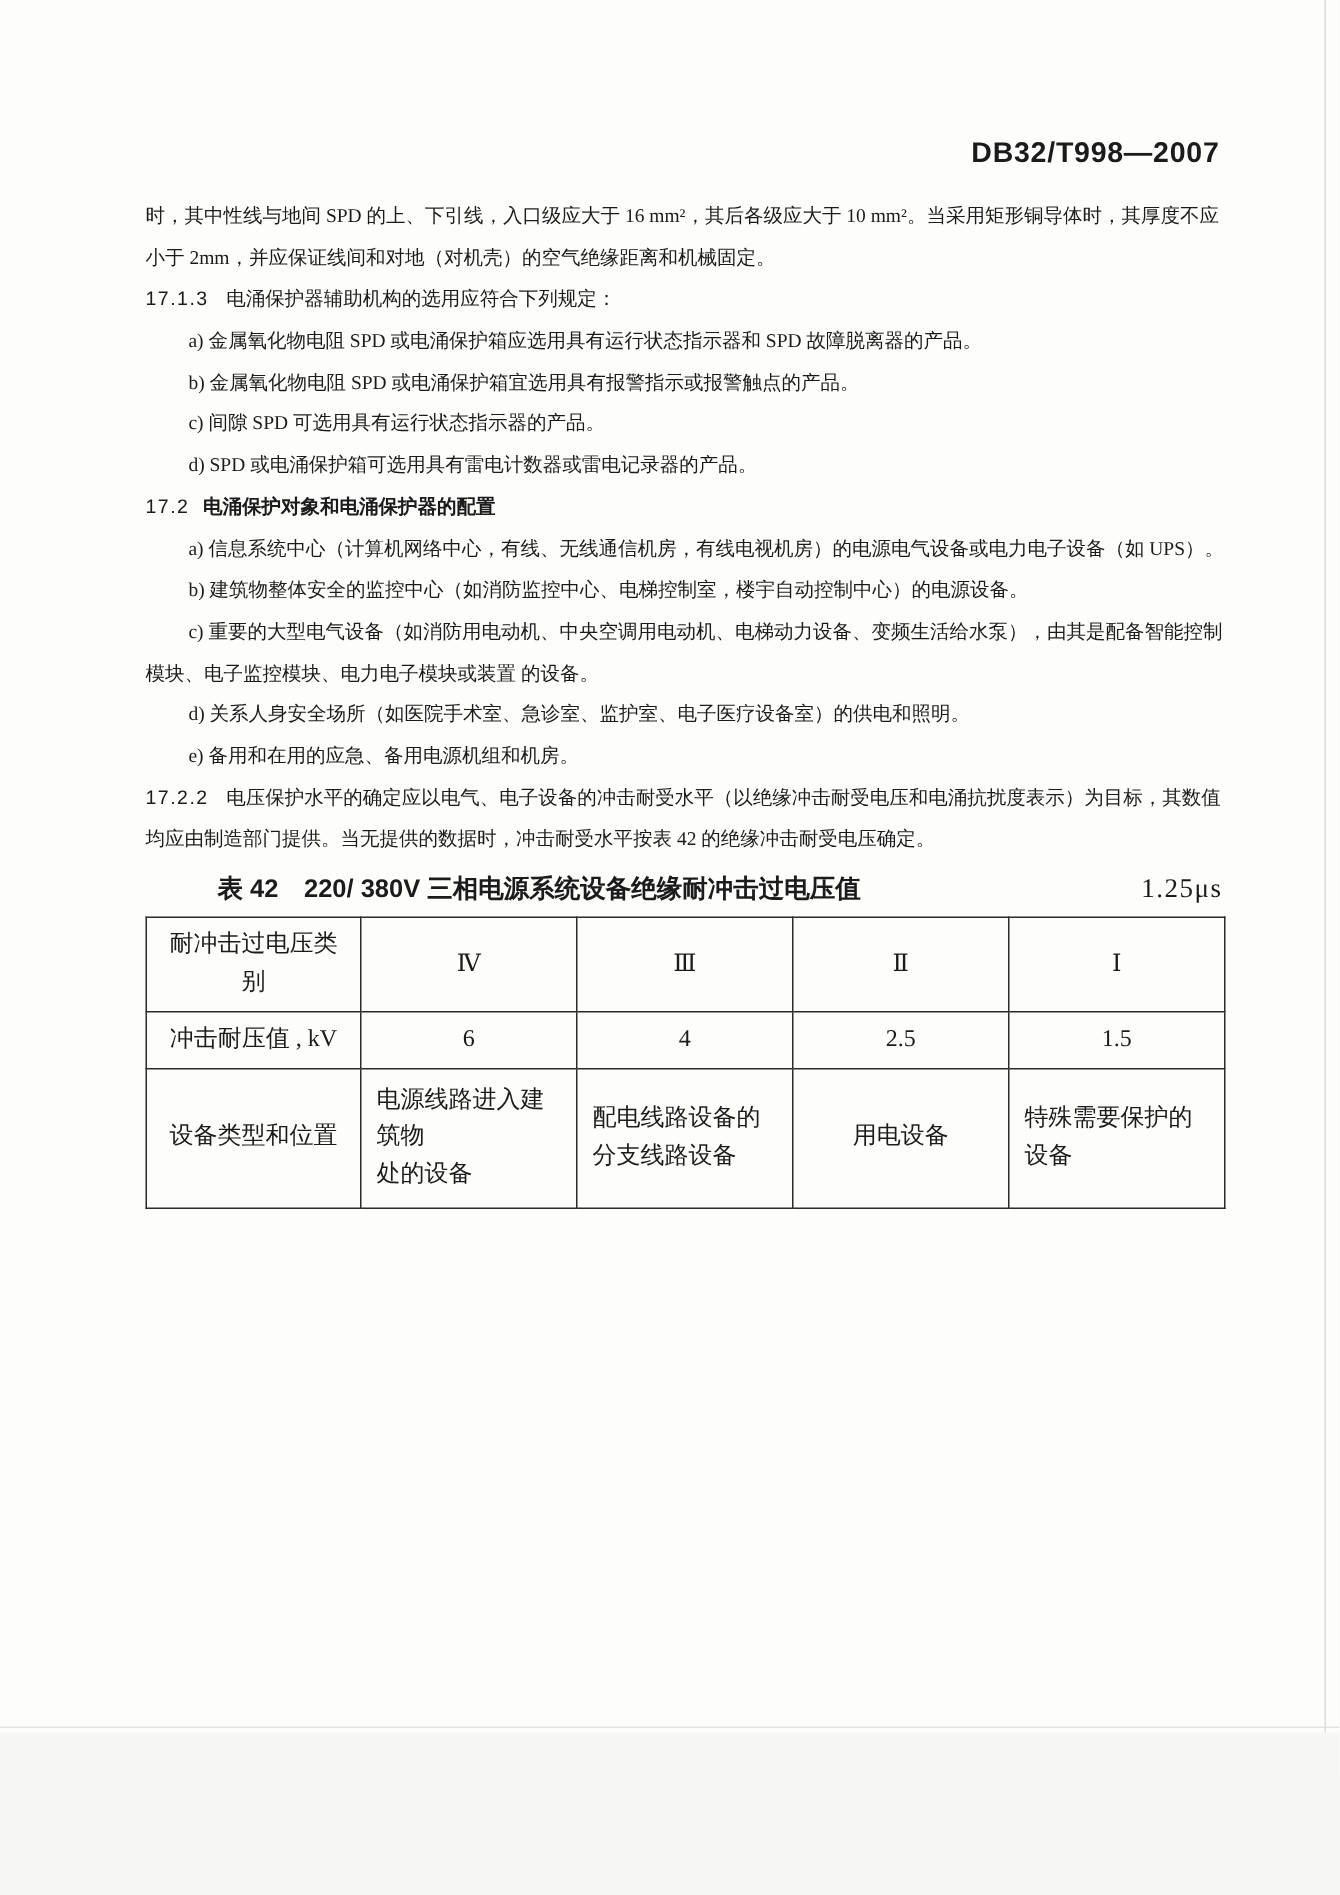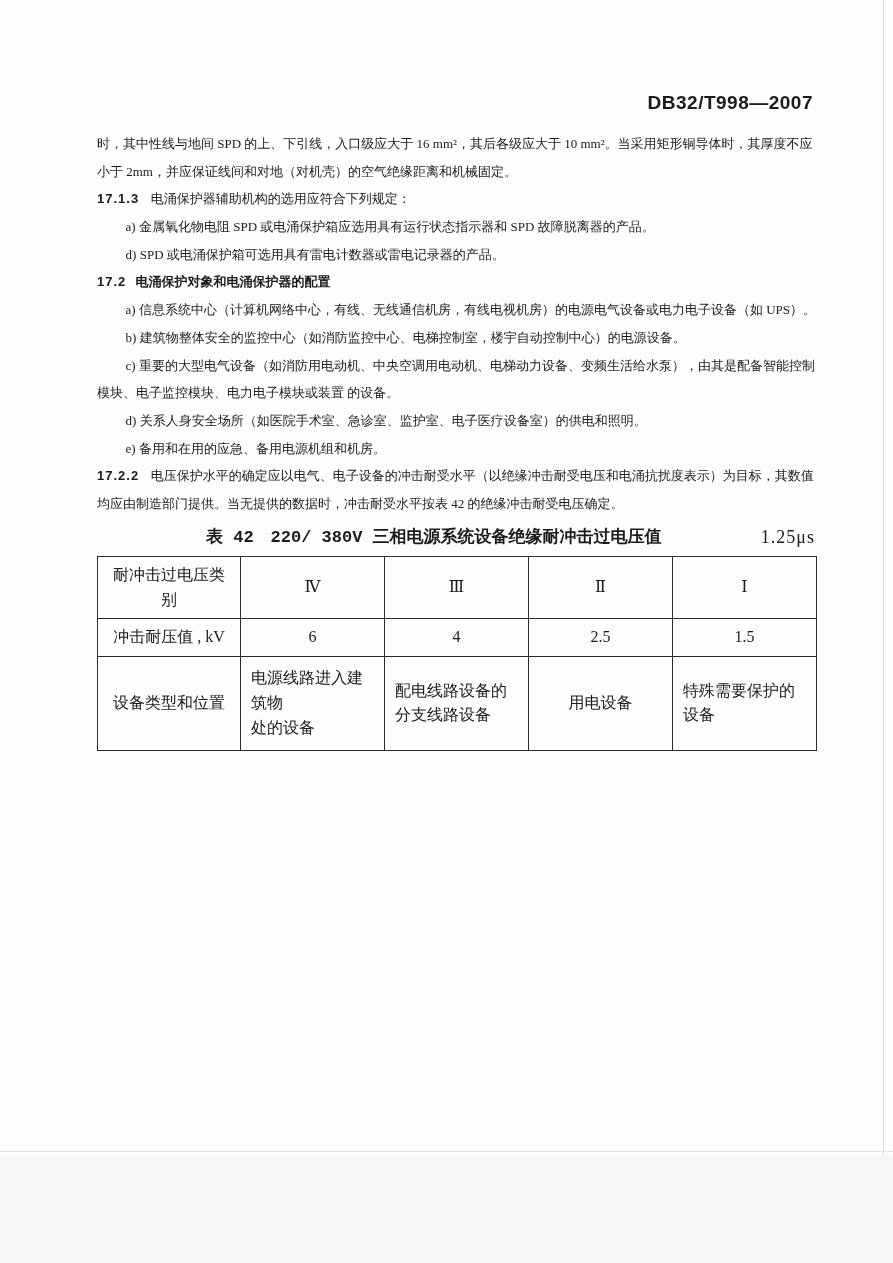--- a/index.html
+++ b/index.html
@@ -27,32 +27,32 @@
   .doc-header{
     text-align:right;
     font-family:"Liberation Sans","DejaVu Sans",sans-serif;
     font-weight:bold;font-size:19px;letter-spacing:0.5px;
     margin:0 4px 16px 0;
   }
   p{margin:0;font-size:13px;line-height:2.13;}
   .indent{text-indent:2.2em;}
   .clause-num{
     font-family:"Liberation Sans","DejaVu Sans",sans-serif;
-    font-weight:bold;letter-spacing:1px;margin-right:0.9em;
+    font-weight:normal;letter-spacing:1px;margin-right:0.9em;
   }
   .sec-heading{font-weight:bold;font-family:"Liberation Sans","DejaVu Sans",sans-serif;}
   .sec-heading .clause-num{margin-right:0.7em;}
   .caption-row{
     display:flex;align-items:flex-end;justify-content:space-between;
     margin-top:2px;
   }
   .caption-row .caption{
-    font-family:Liberation Mono, monospace;
+    font-family:Liberation Sans, sans-serif;
     font-weight:bold;font-size:17px;line-height:1.9;
-    margin-left:109px;
+    margin-left:48px;
   }
   .caption-row .unit{font-size:18px;line-height:1.9;margin-right:2px;letter-spacing:1px;}
   table.volt{
     border-collapse:collapse;width:720px;table-layout:fixed;
     margin-top:2px;
   }
   table.volt td{
     border:1.7px solid #2b2b2b;
     font-size:16px;line-height:1.55;
     padding:6px 10px;
@@ -77,20 +77,22 @@
 
   <div class="content">
 
     <div class="doc-header">DB32/T998—2007</div>
 
     <p>时，其中性线与地间 SPD 的上、下引线，入口级应大于 16 mm²，其后各级应大于 10 mm²。当采用矩形铜导体时，其厚度不应小于 2mm，并应保证线间和对地（对机壳）的空气绝缘距离和机械固定。</p>
 
     <p><span class="clause-num">17.1.3</span><span>电涌保护器辅助机构的选用应符合下列规定：</span></p>
 
     <p class="indent">a) 金属氧化物电阻 SPD 或电涌保护箱应选用具有运行状态指示器和 SPD 故障脱离器的产品。</p>
+    <p class="indent">b) 金属氧化物电阻 SPD 或电涌保护箱宜选用具有报警指示或报警触点的产品。</p>
+    <p class="indent">c) 间隙 SPD 可选用具有运行状态指示器的产品。</p>
     <p class="indent">d) SPD 或电涌保护箱可选用具有雷电计数器或雷电记录器的产品。</p>
 
     <p class="sec-heading"><span class="clause-num">17.2</span><span>电涌保护对象和电涌保护器的配置</span></p>
 
 
     <p class="indent">a) 信息系统中心（计算机网络中心，有线、无线通信机房，有线电视机房）的电源电气设备或电力电子设备（如 UPS）。</p>
     <p class="indent">b) 建筑物整体安全的监控中心（如消防监控中心、电梯控制室，楼宇自动控制中心）的电源设备。</p>
     <p class="indent">c) 重要的大型电气设备（如消防用电动机、中央空调用电动机、电梯动力设备、变频生活给水泵），由其是配备智能控制模块、电子监控模块、电力电子模块或装置 的设备。</p>
     <p class="indent">d) 关系人身安全场所（如医院手术室、急诊室、监护室、电子医疗设备室）的供电和照明。</p>
     <p class="indent">e) 备用和在用的应急、备用电源机组和机房。</p>

